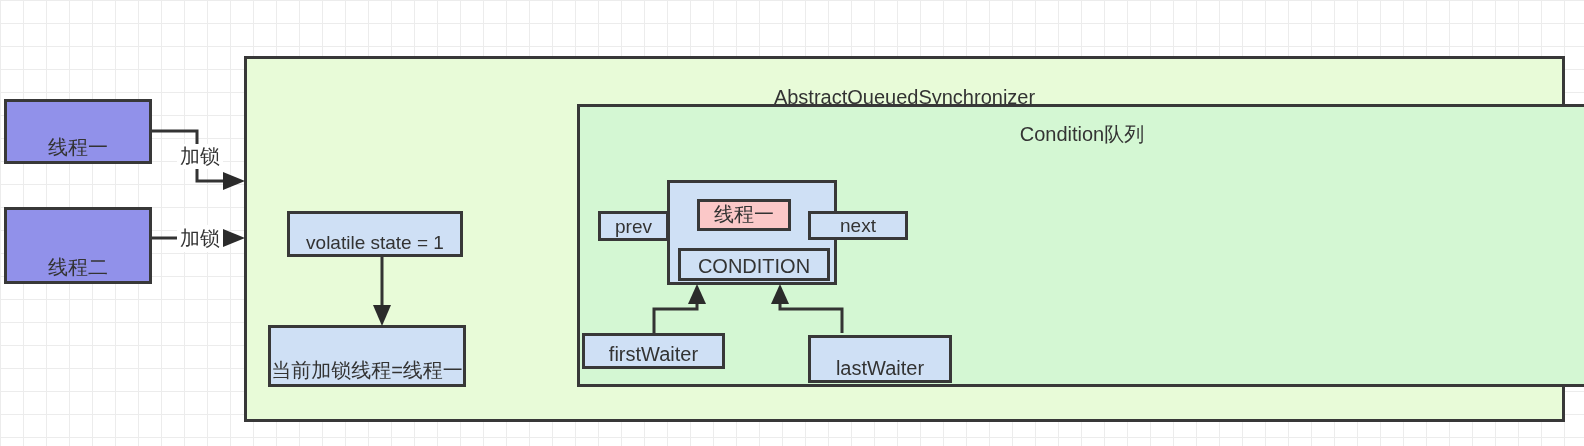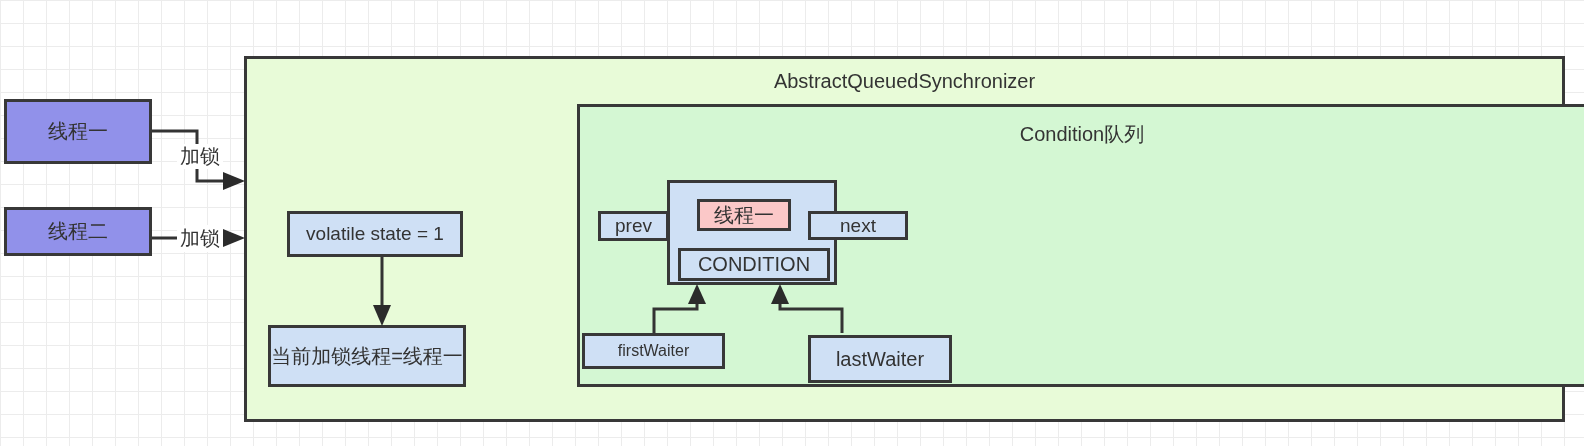--- a/index.html
+++ b/index.html
@@ -8,40 +8,40 @@
     font-family:"Liberation Sans","DejaVu Sans",sans-serif;color:#333;
     background-color:#ffffff;
     background-image:
       linear-gradient(to right, #ececec 1px, transparent 1px),
       linear-gradient(to bottom, #ececec 1px, transparent 1px);
     background-size:23px 23px;
   }
   .abs{position:absolute;box-sizing:border-box;}
   .box{
     border:3px solid #383838;
-    display:flex;align-items:center;justify-content:center;
+    display:flex;align-items:flex-end;justify-content:center;
     text-align:center;box-sizing:border-box;position:absolute;
   }
   .box.toplabel{align-items:flex-start;}
   .aqs{left:244px;top:56px;width:1321px;height:366px;background:#e8fbd8;}
-  .aqs-label{padding-top:11px;font-size:20px;}
+  .aqs-label{padding-top:27px;font-size:20px;}
   .cond{left:537px;top:104px;width:1010px;height:283px;background:#d4f7d3;margin-left:40px;}
   .cond-label{padding-top:14px;font-size:20px;}
   .thread{left:4px;width:148px;background:#9191ea;font-size:20px;}
   .thread1{top:99px;height:65px;}
-  .thread2{top:207px;height:49px;}
+  .thread2{top:207px;height:77px;}
   .caption{left:270px;top:164px;width:224px;text-align:center;font-size:21px;}
   .statebox{left:287px;top:211px;width:176px;height:46px;background:#cfe0f5;font-size:19px;}
   .ownerbox{left:268px;top:325px;width:198px;height:62px;background:#cfe0f5;font-size:20px;}
   .nodewrap{left:667px;top:180px;width:170px;height:105px;background:#cfe0f5;}
   .pinknode{left:697px;top:199px;width:94px;height:32px;background:#fbc8c8;font-size:20px;}
   .prevbox{left:598px;top:211px;width:71px;height:30px;background:#cfe0f5;font-size:19px;}
   .nextbox{left:808px;top:211px;width:100px;height:29px;background:#cfe0f5;font-size:19px;}
   .condstat{left:678px;top:248px;width:152px;height:33px;background:#cfe0f5;font-size:20px;}
-  .fwaiter{left:582px;top:333px;width:143px;height:36px;background:#cfe0f5;font-size:16px;}
+  .fwaiter{left:582px;top:333px;width:143px;height:36px;background:#cfe0f5;font-size:20px;}
   .lwaiter{left:768px;top:335px;width:144px;height:48px;background:#cfe0f5;font-size:20px;margin-left:40px;}
   .title{left:640px;top:14px;width:500px;text-align:center;font-size:20px;}
   .locklabel{
     width:46px;text-align:center;font-size:20px;background:#ffffff;
     display:flex;align-items:center;justify-content:center;
   }
   .locklabel1{left:177px;top:144px;height:25px;}
   .locklabel2{left:177px;top:225px;height:27px;}
   .connectors{left:0;top:0;width:1584px;height:446px;pointer-events:none;}
 </style>

